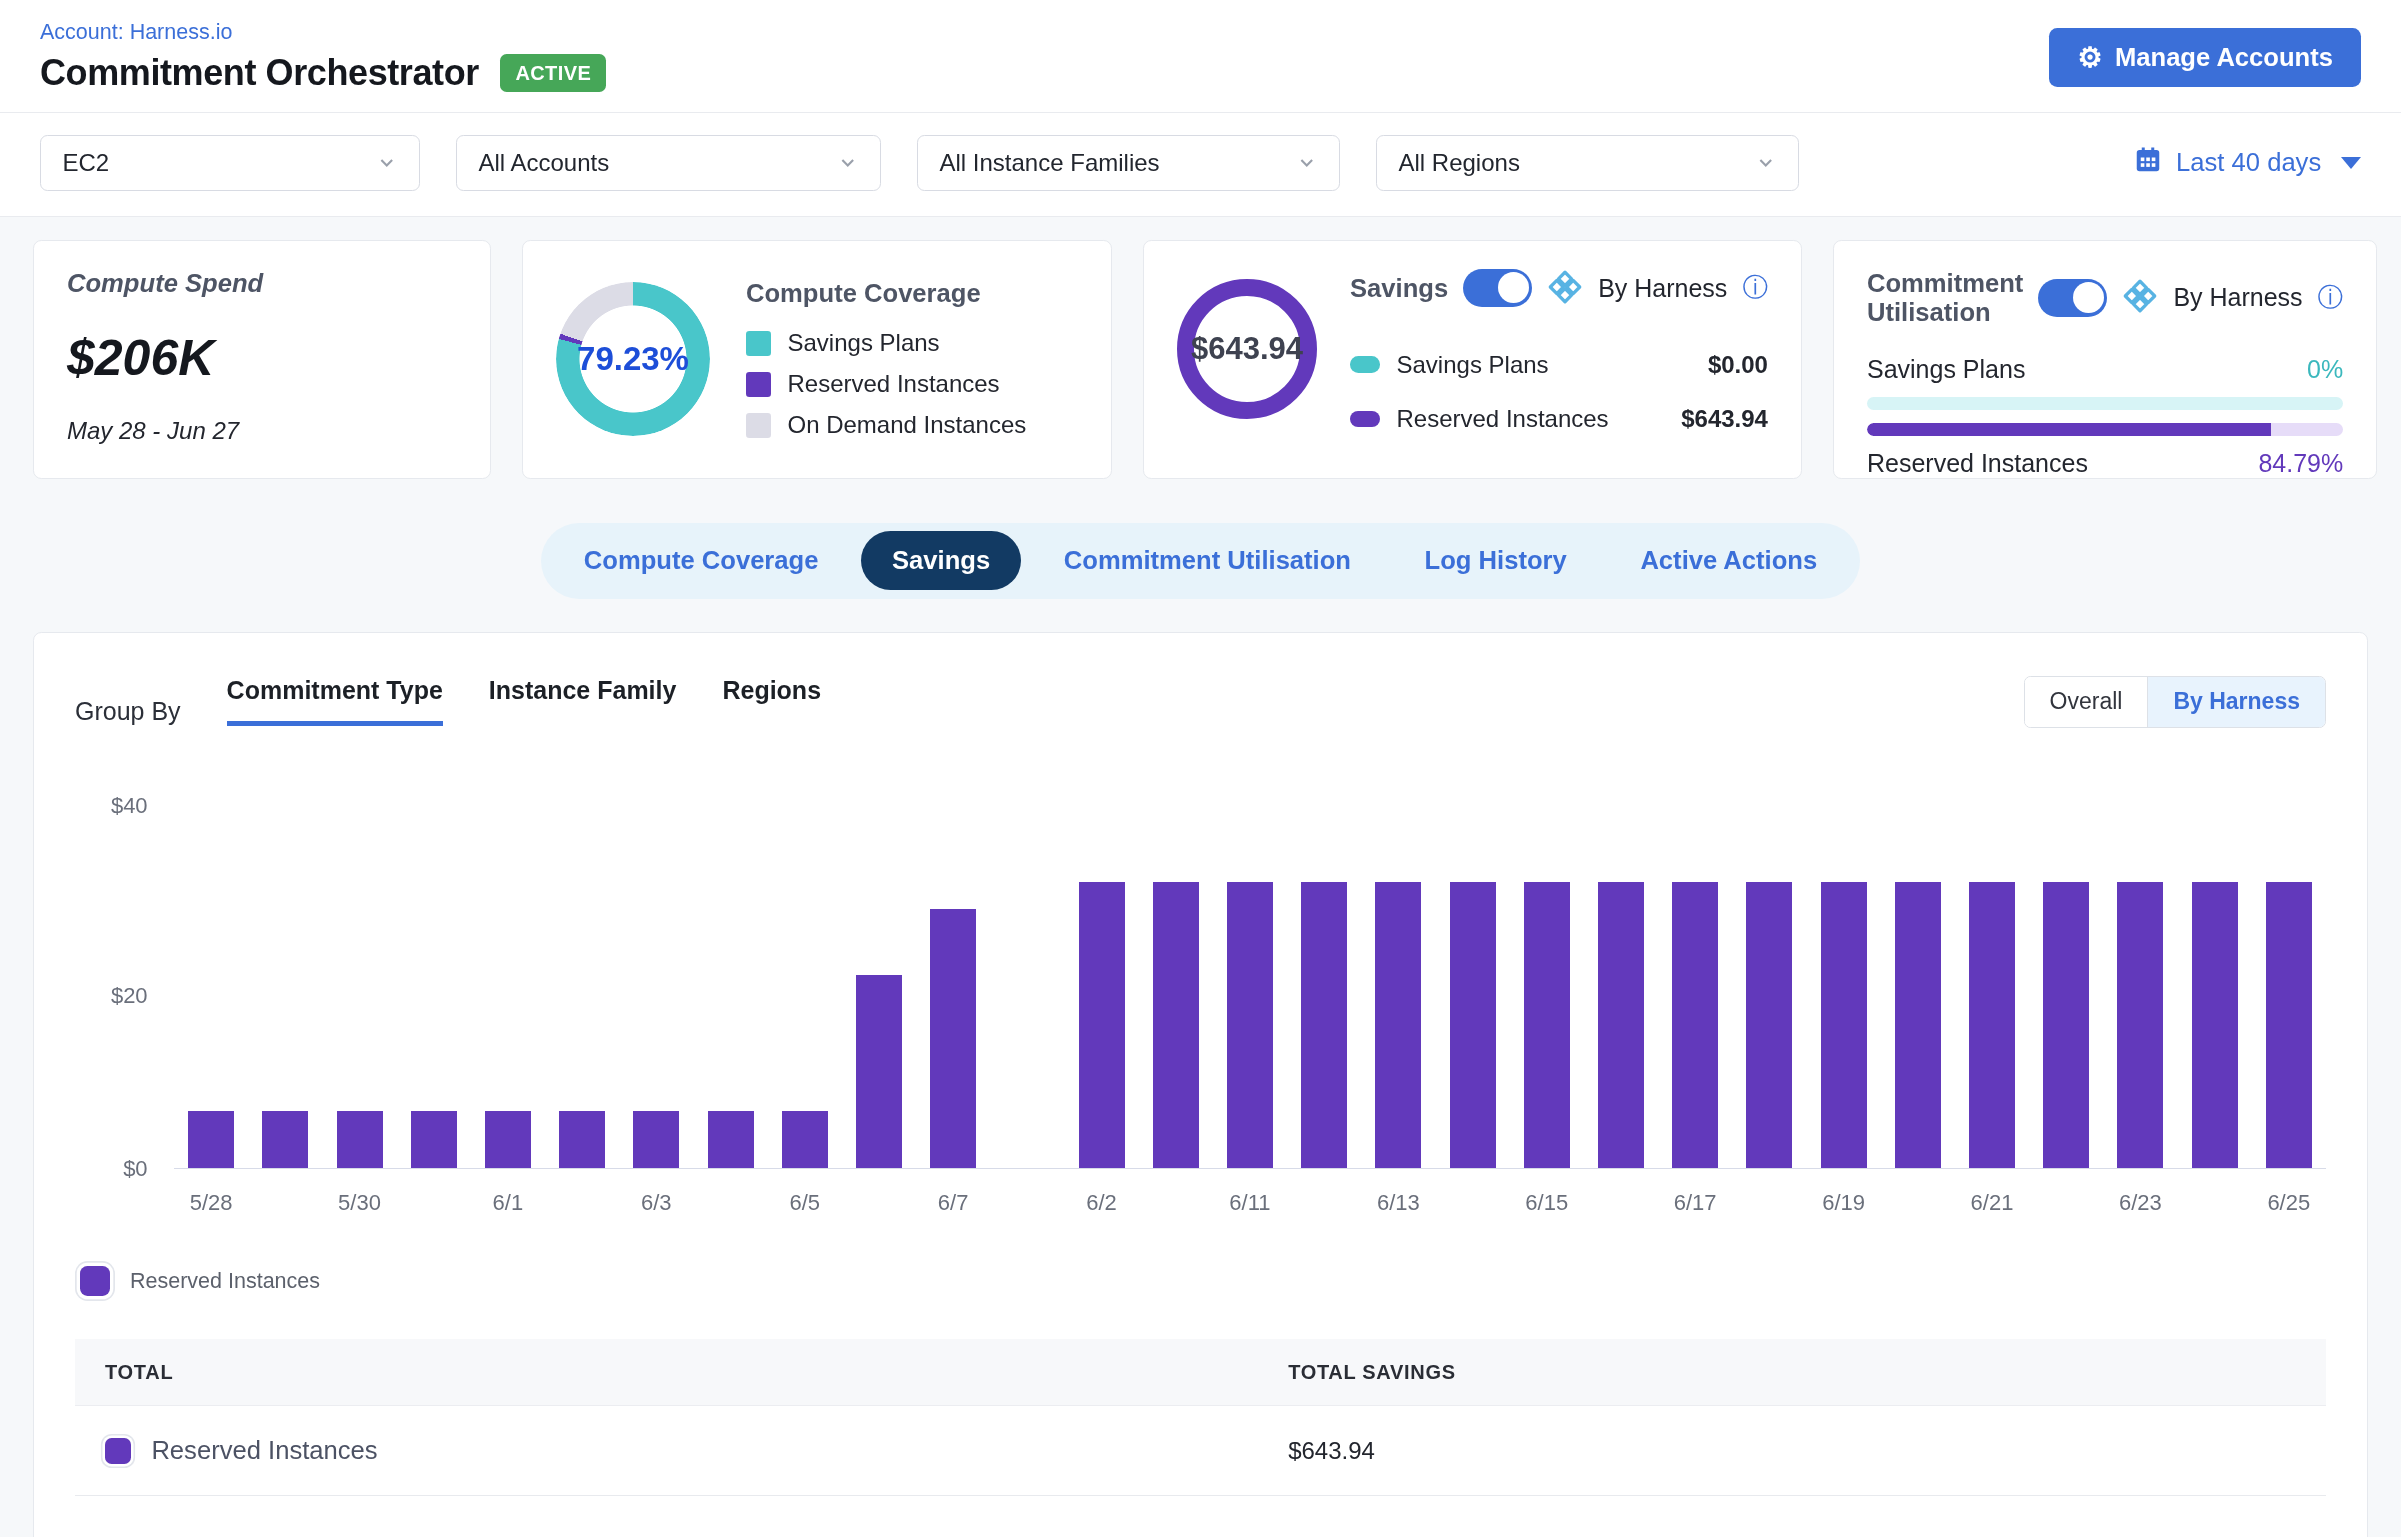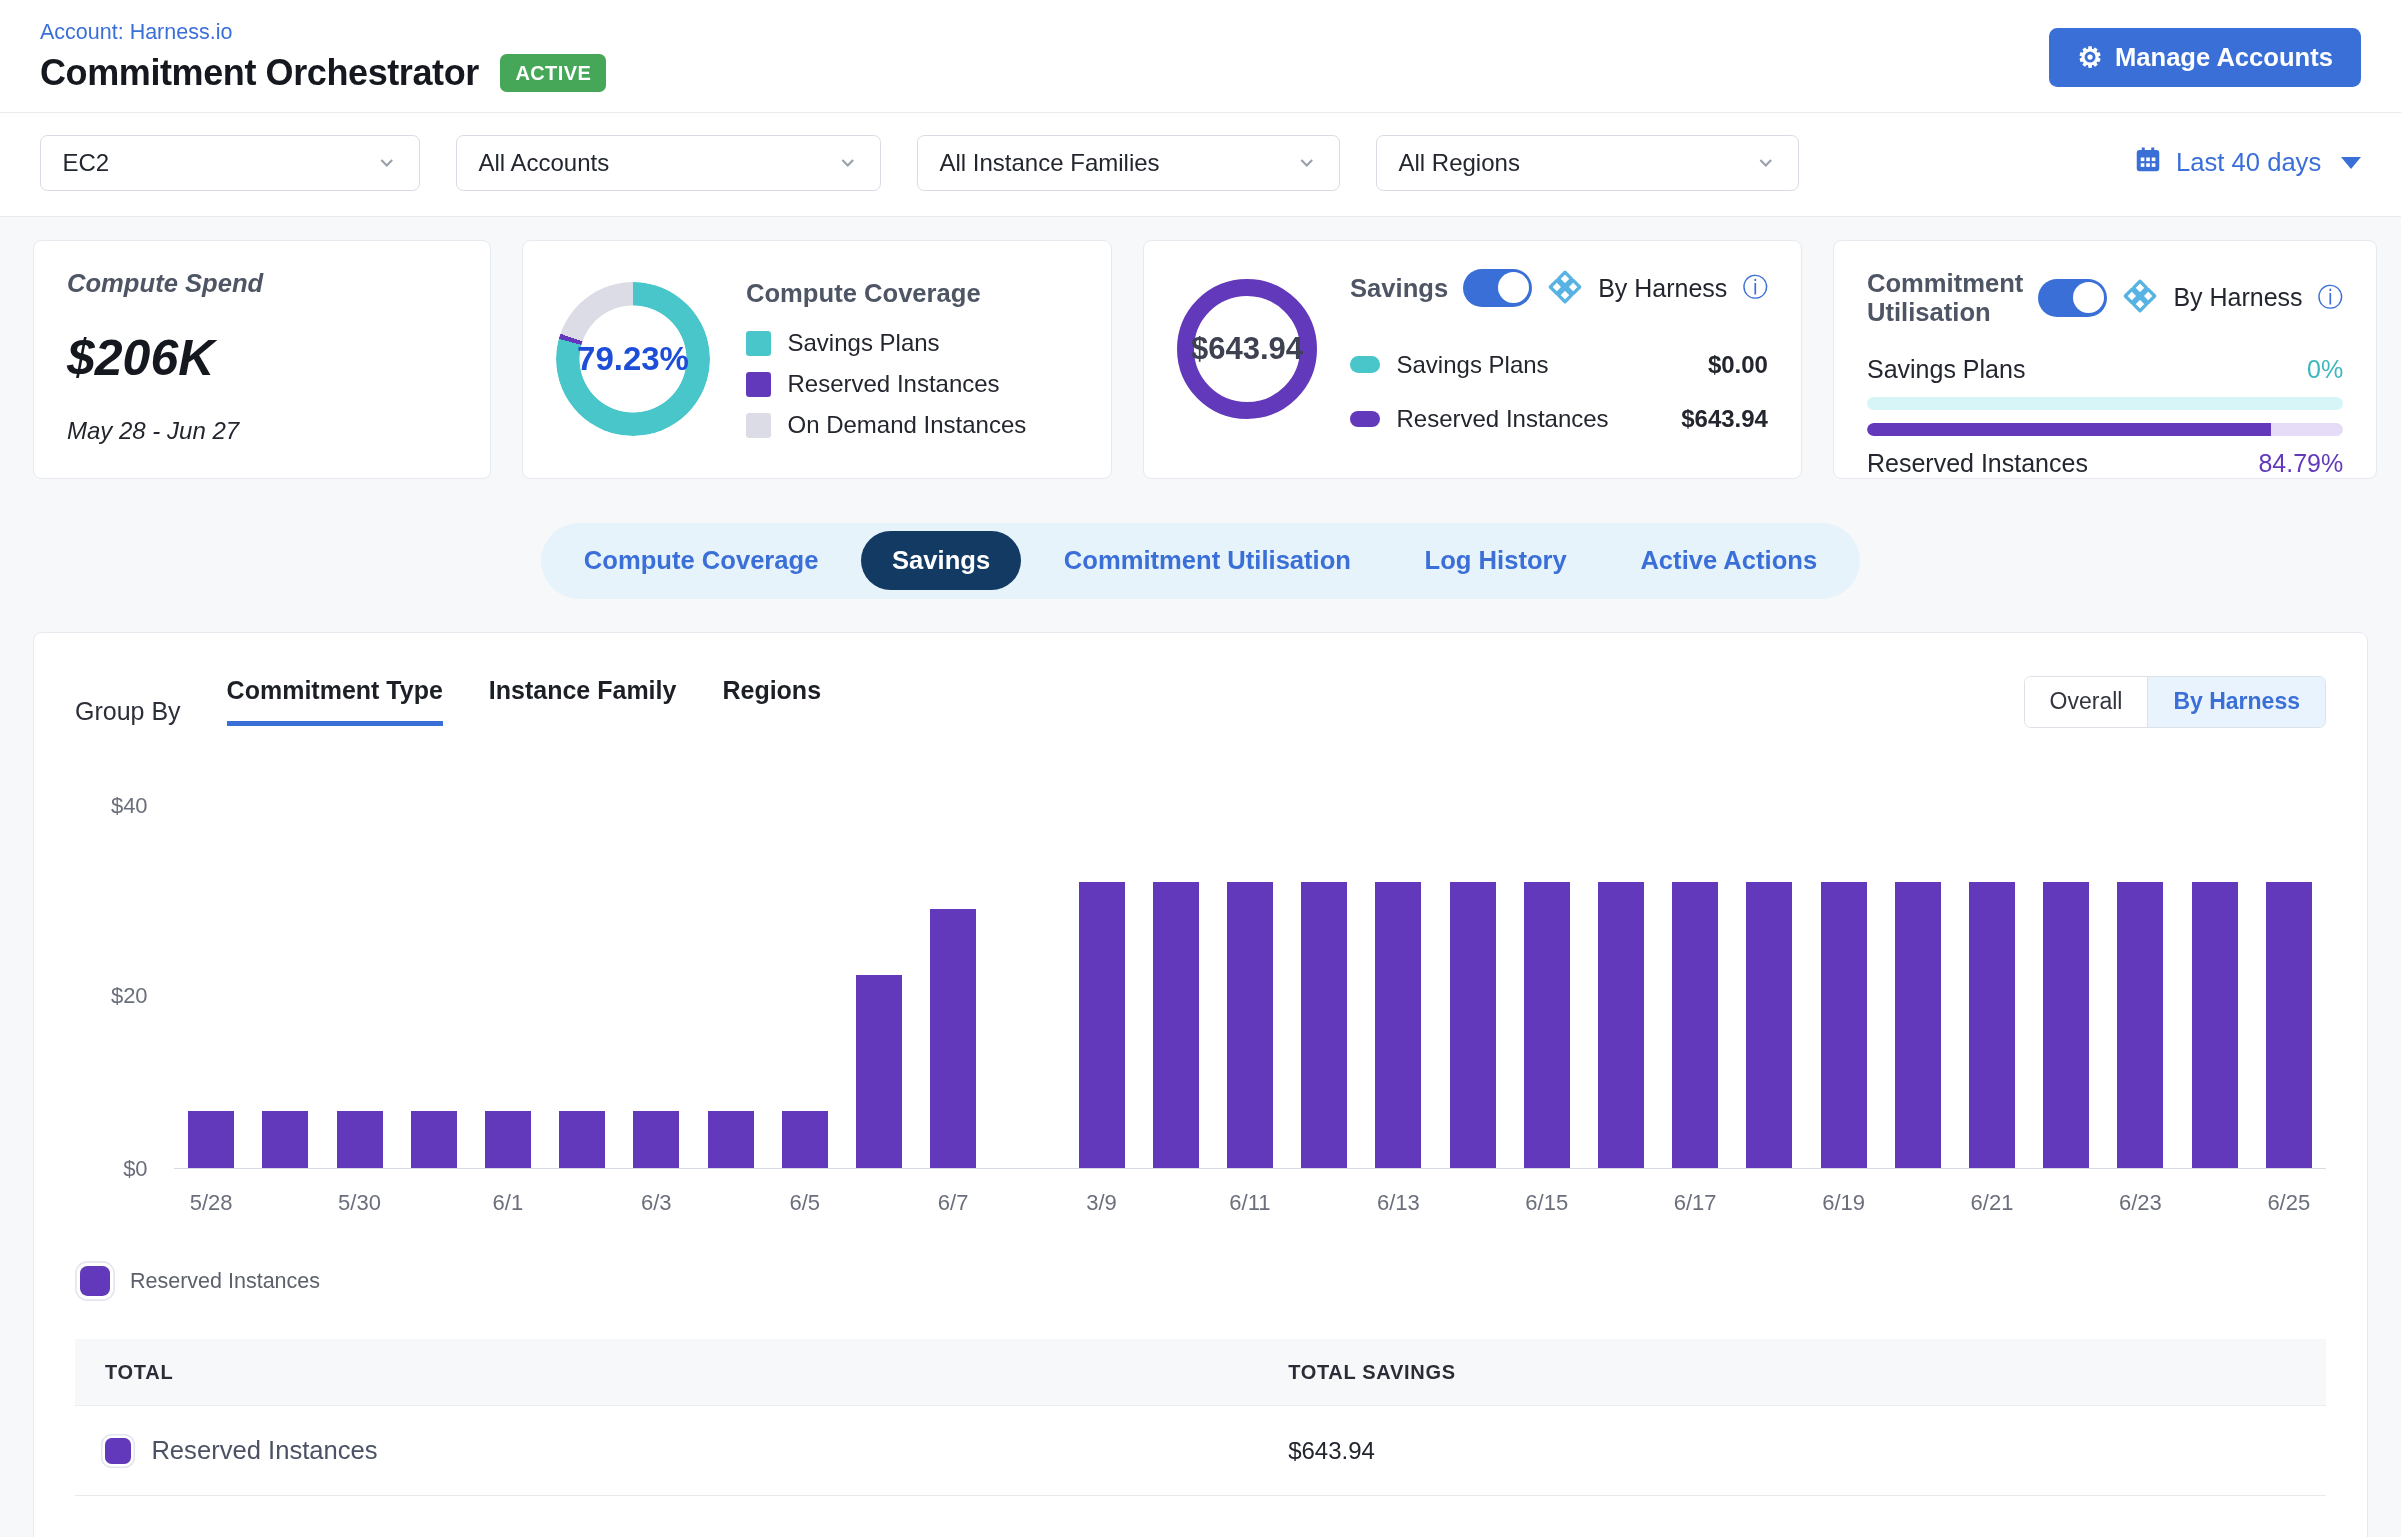--- a/index.html
+++ b/index.html
@@ -422,21 +422,21 @@
           <div class="x-label">5/30</div>
           <div class="x-label"></div>
           <div class="x-label">6/1</div>
           <div class="x-label"></div>
           <div class="x-label">6/3</div>
           <div class="x-label"></div>
           <div class="x-label">6/5</div>
           <div class="x-label"></div>
           <div class="x-label">6/7</div>
           <div class="x-label"></div>
-          <div class="x-label">3/9</div>
+          <div class="x-label">6/2</div>
           <div class="x-label"></div>
           <div class="x-label">6/11</div>
           <div class="x-label"></div>
           <div class="x-label">6/13</div>
           <div class="x-label"></div>
           <div class="x-label">6/15</div>
           <div class="x-label"></div>
           <div class="x-label">6/17</div>
           <div class="x-label"></div>
           <div class="x-label">6/19</div>

